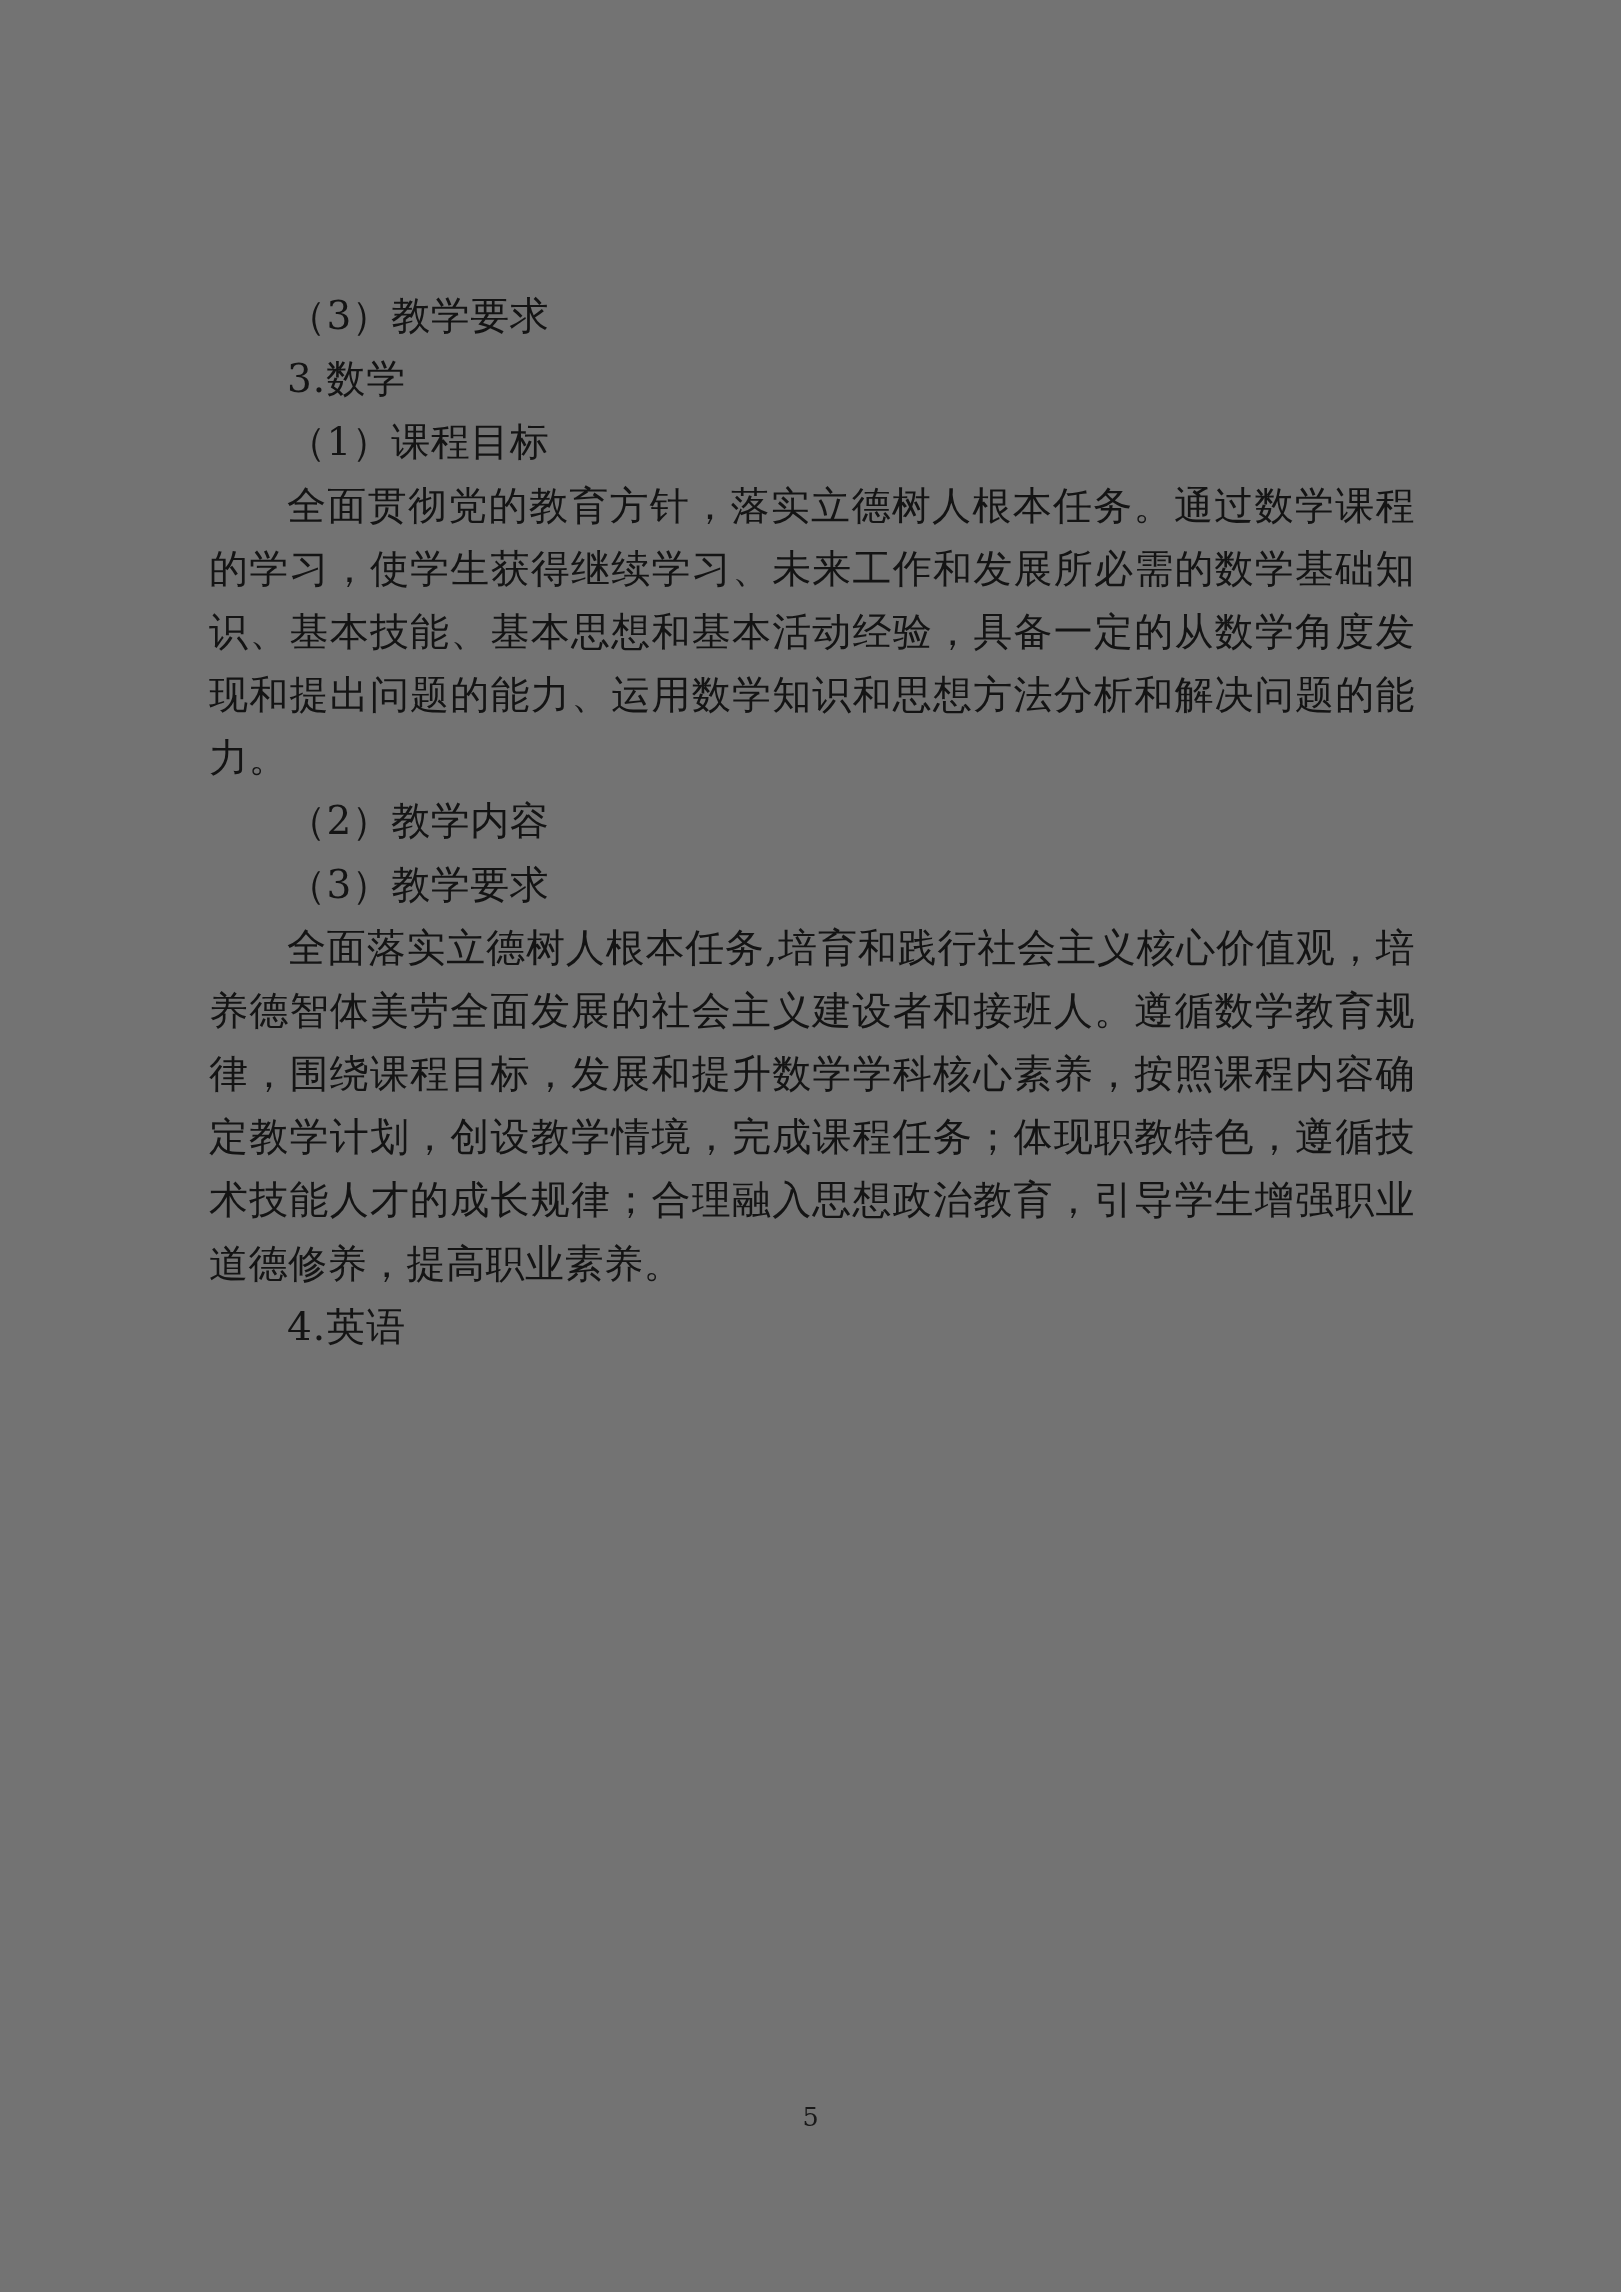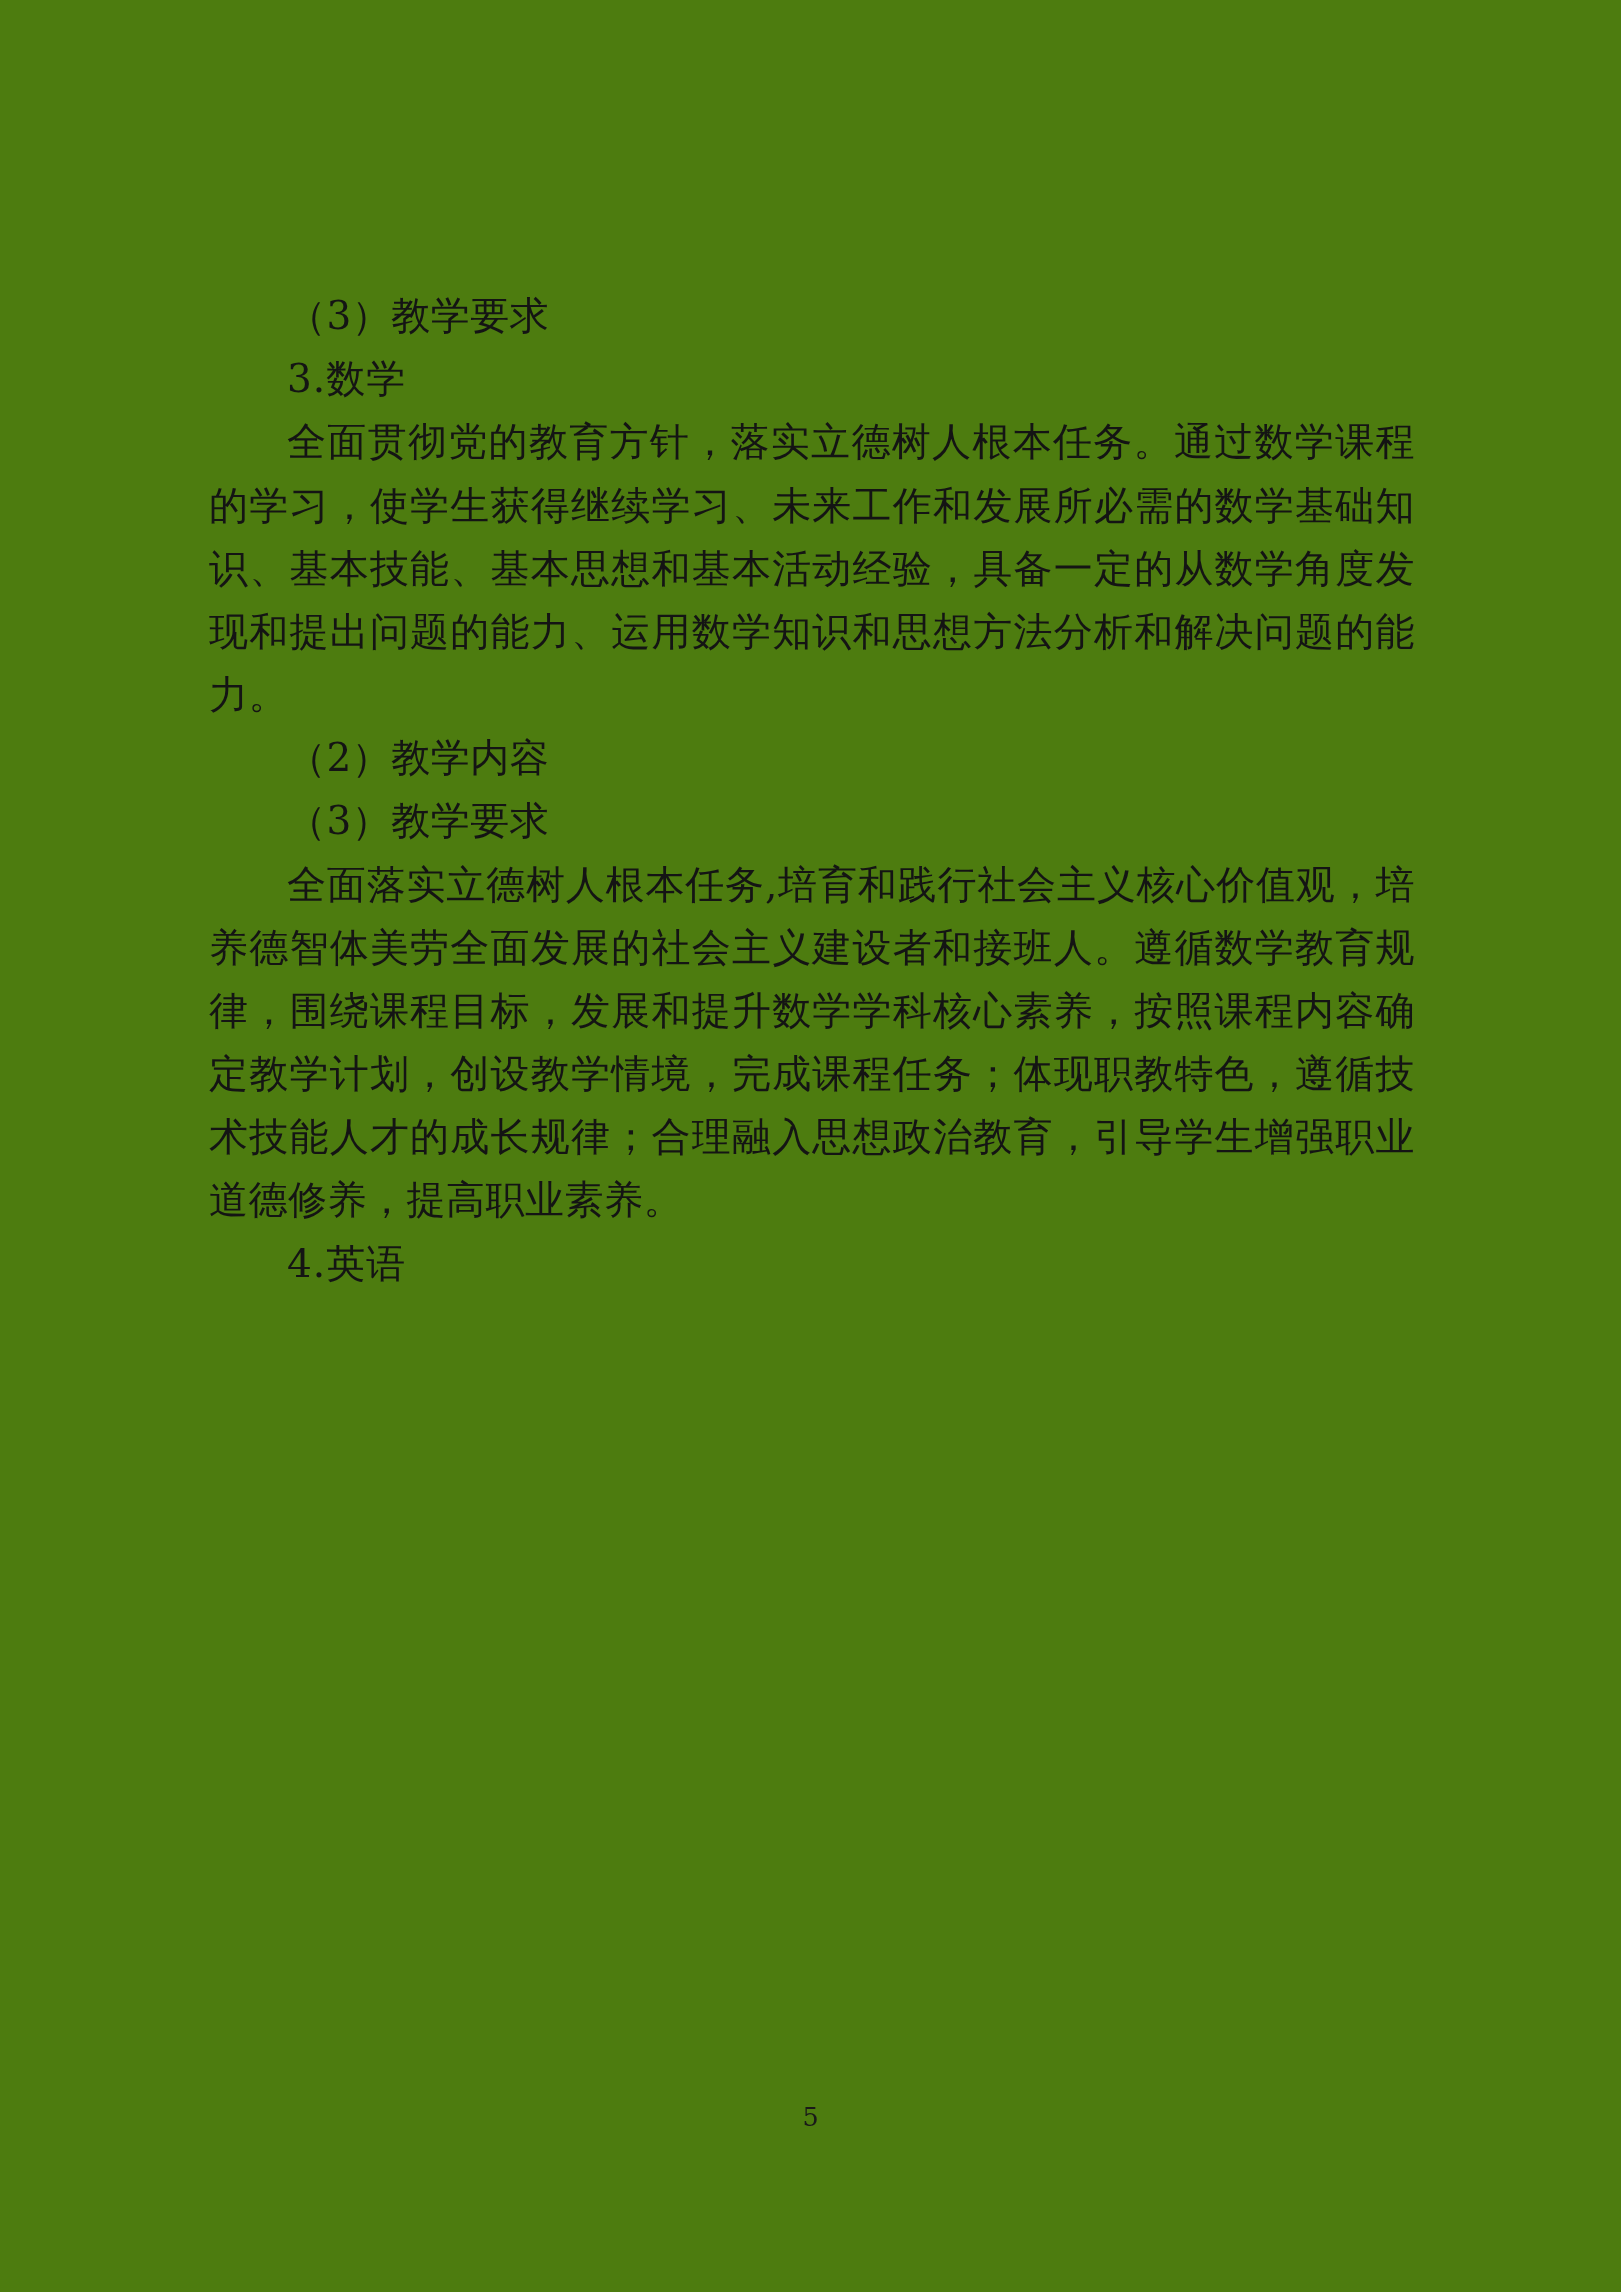--- a/index.html
+++ b/index.html
@@ -4,21 +4,21 @@
 <style>
   html, body {
     margin: 0;
     padding: 0;
     background: #ffffff;
   }
   .page {
     position: relative;
     width: 1621px;
     height: 2293px;
-    background: #4d7c0f;
+    background: #737373;
     margin: 0 auto;
     box-sizing: border-box;
     font-family: "DejaVu Serif", "Liberation Serif", serif;
     color: #111111;
     overflow: hidden;
   }
   .content {
     position: absolute;
     left: 209px;
     top: 284px;
@@ -52,20 +52,21 @@
     font-family: "DejaVu Serif", "Liberation Serif", serif;
   }
 </style>
 </head>
 <body>
 
 <div class="page">
   <div class="content">
     <p class="indent">（3）教学要求</p>
     <p class="heading">3.数学</p>
+    <p class="indent">（1）课程目标</p>
     <p class="indent">全面贯彻党的教育方针，落实立德树人根本任务。通过数学课程的学习，使学生获得继续学习、未来工作和发展所必需的数学基础知识、基本技能、基本思想和基本活动经验，具备一定的从数学角度发现和提出问题的能力、运用数学知识和思想方法分析和解决问题的能力。</p>
     <p class="indent">（2）教学内容</p>
     <p class="indent">（3）教学要求</p>
     <p class="indent">全面落实立德树人根本任务,培育和践行社会主义核心价值观，培养德智体美劳全面发展的社会主义建设者和接班人。遵循数学教育规律，围绕课程目标，发展和提升数学学科核心素养，按照课程内容确定教学计划，创设教学情境，完成课程任务；体现职教特色，遵循技术技能人才的成长规律；合理融入思想政治教育，引导学生增强职业道德修养，提高职业素养。</p>
     <p class="heading">4.英语</p>
   </div>
   <div class="footer">5</div>
 </div>
 
 

